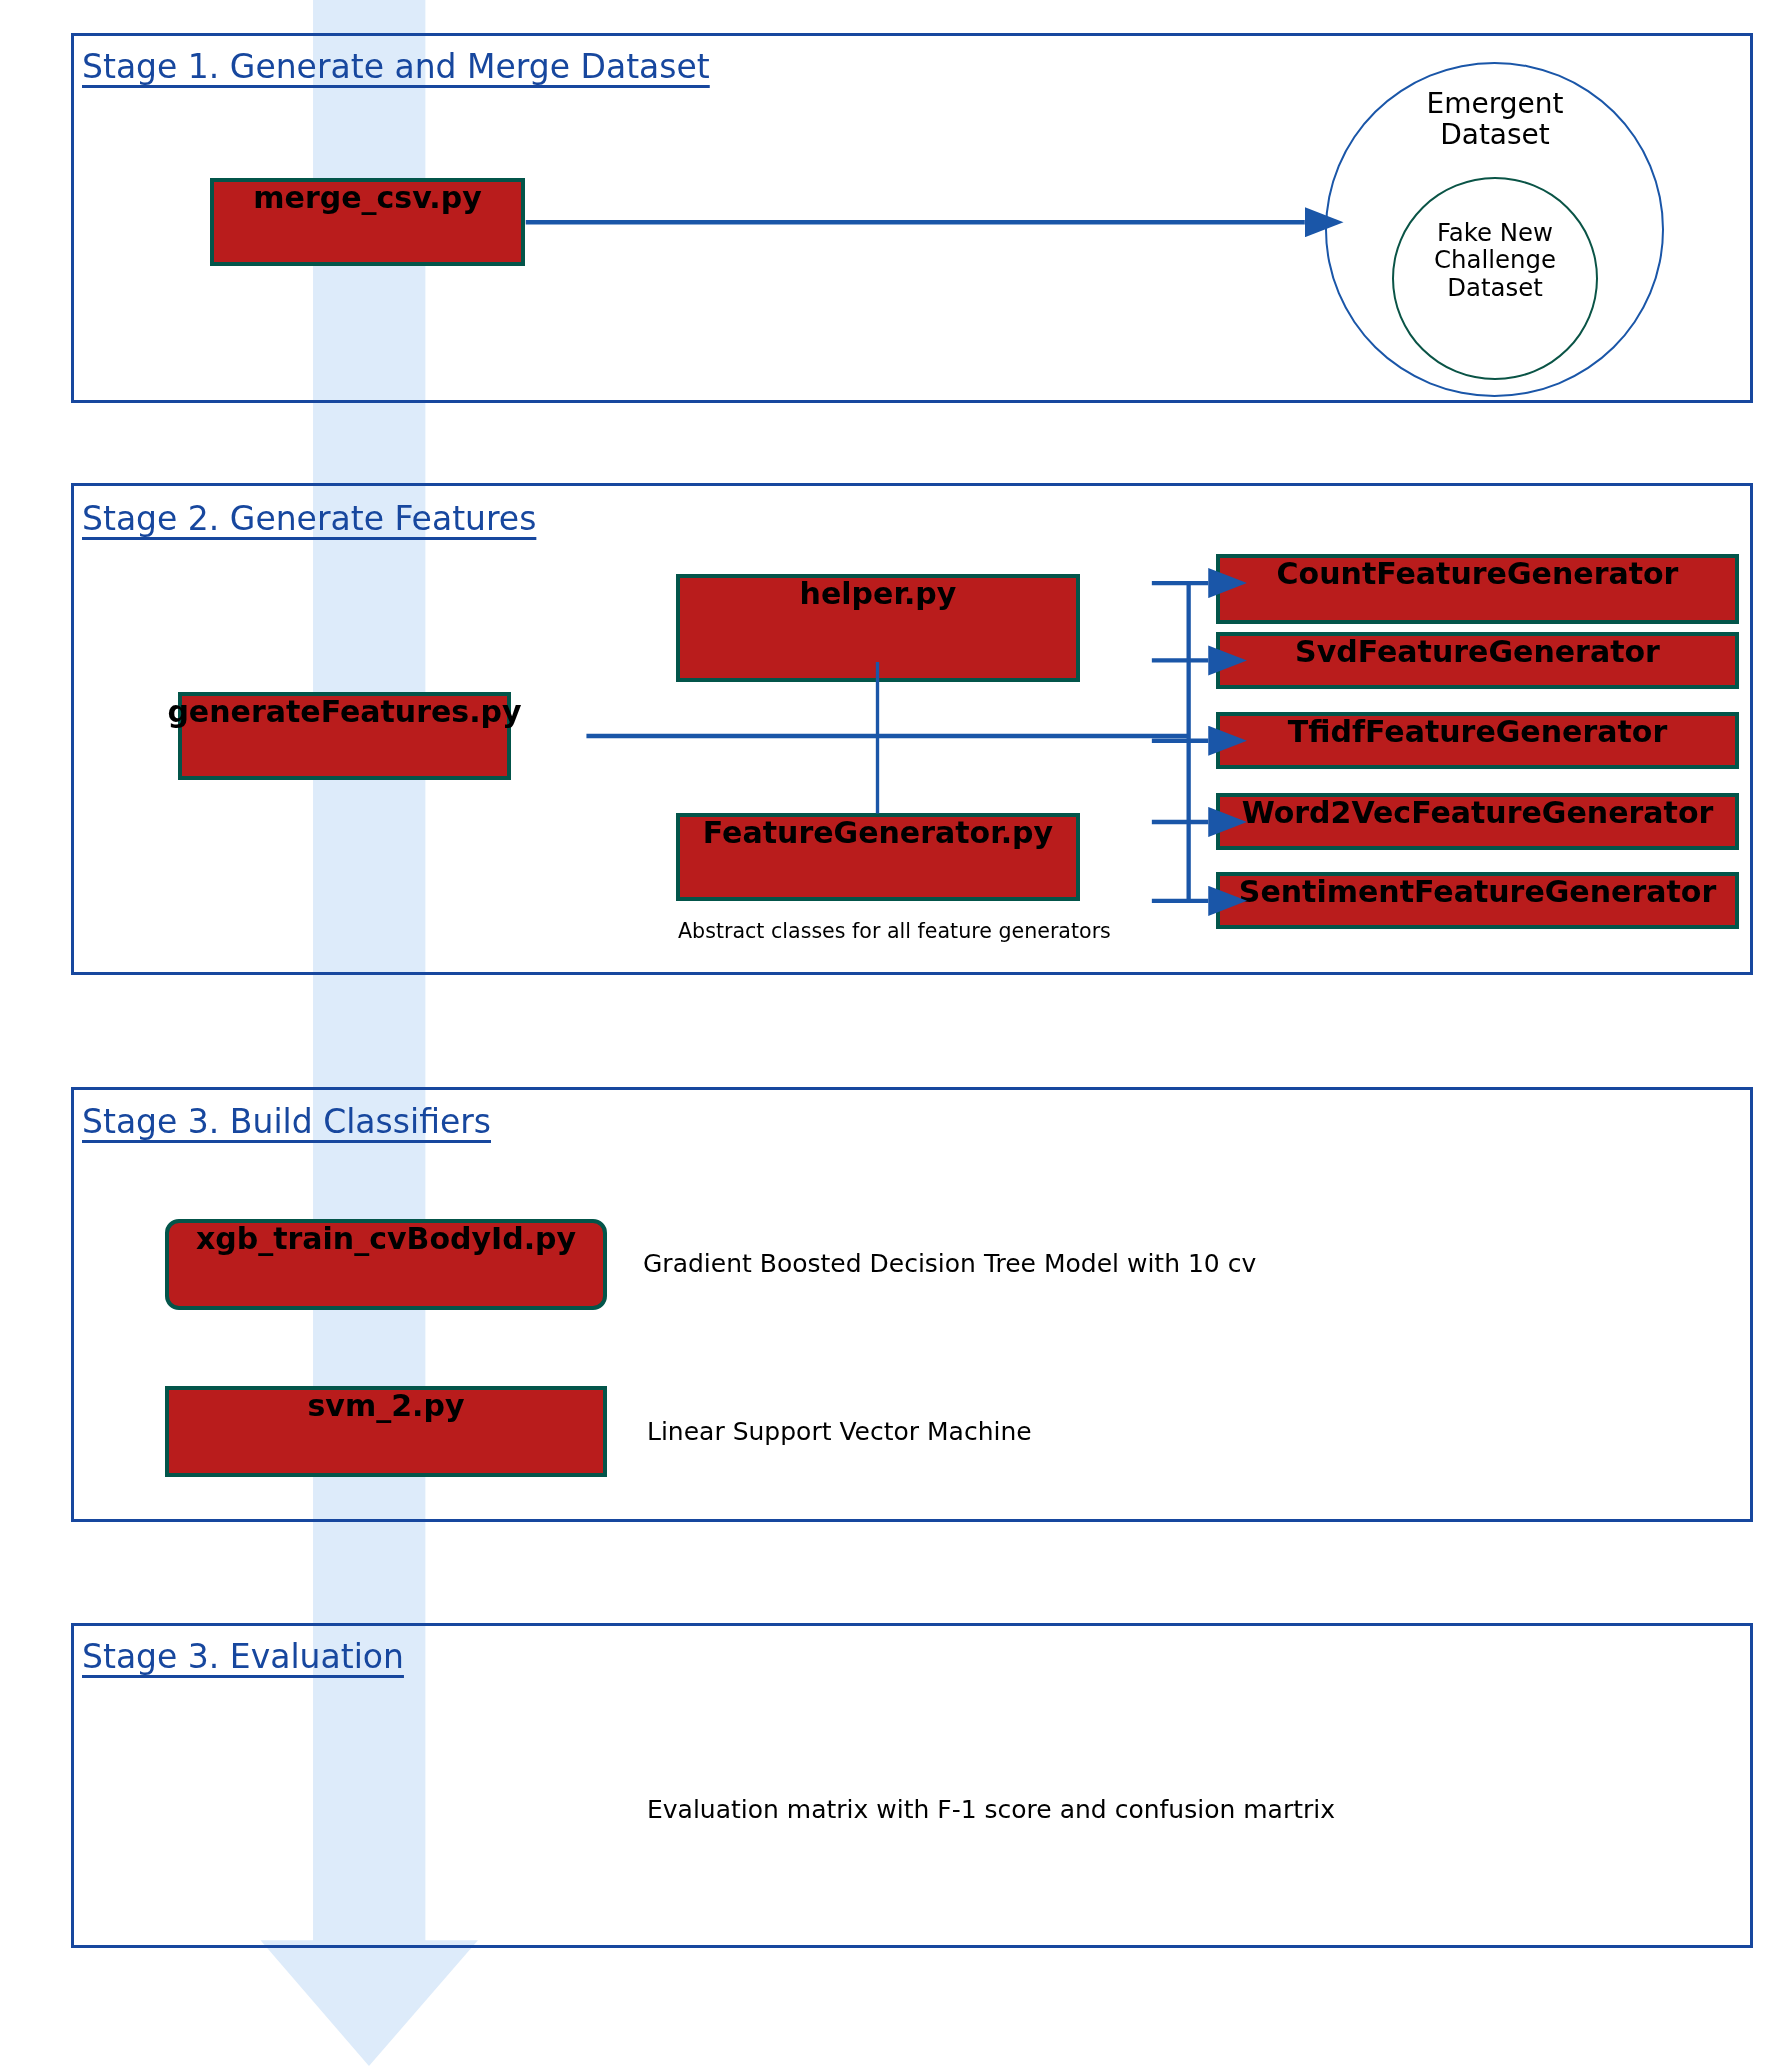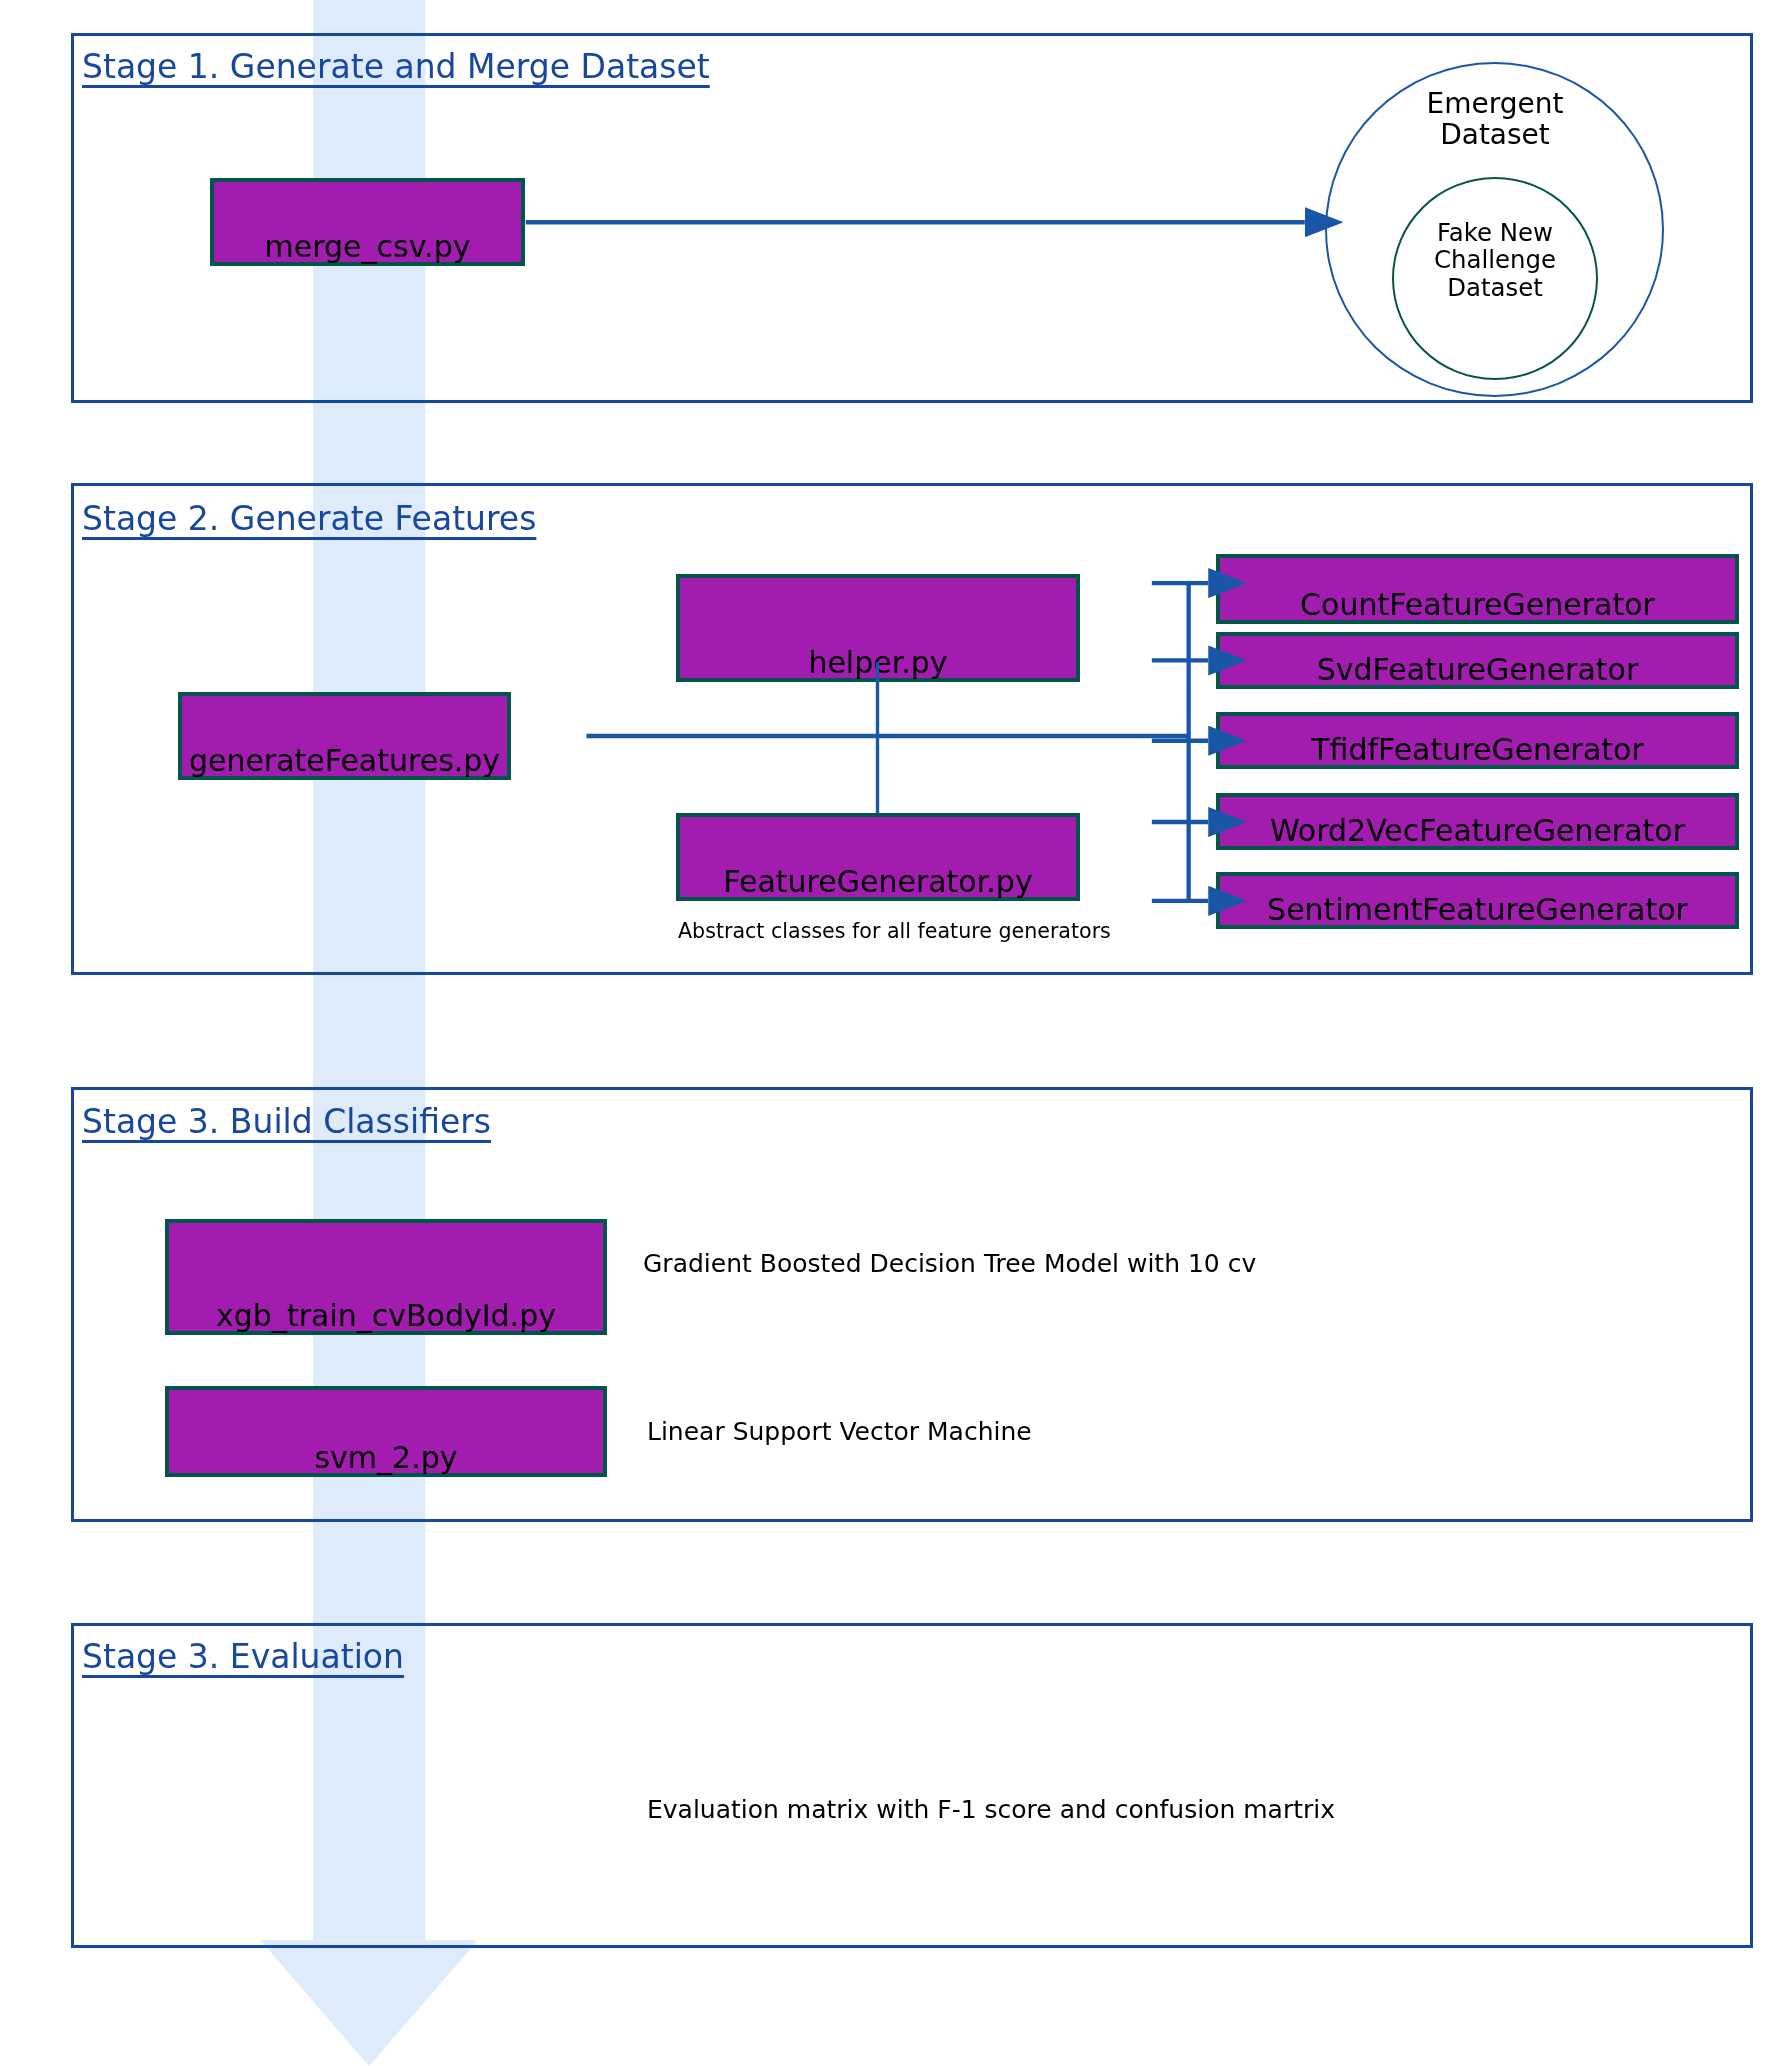--- a/index.html
+++ b/index.html
@@ -47,26 +47,27 @@
     text-decoration-thickness: 3.3px;
     white-space: nowrap;
     z-index: 4;
   }
 
   
   .gbox {
     position: absolute;
     box-sizing: border-box;
     border: 4.3px solid #03554A;
-    background: #a21caf;
+    background: #b91c1c;
     display: flex;
-    align-items: flex-end;
+    align-items: flex-start;
     justify-content: center;
     color: #000000;
     z-index: 3;
+    font-weight: bold;
   }
   .gbox span {
     display: block;
     white-space: nowrap;
     line-height: 1.05;
   }
 
   
   .caption {
     position: absolute;
@@ -160,21 +161,21 @@
   <div class="gbox" style="left:1216px; top:793px; width:523px; height:57px; font-size:30px;">
     <span>Word2VecFeatureGenerator</span>
   </div>
   <div class="gbox" style="left:1216px; top:872px; width:523px; height:57px; font-size:30px;">
     <span>SentimentFeatureGenerator</span>
   </div>
 
   <div class="stage-panel" style="left:71px; top:1087px; width:1682px; height:435px;"></div>
   <div class="stage-title" style="left:82px; top:1105px;">Stage 3. Build Classifiers</div>
 
-  <div class="gbox" style="left:165px; top:1219px; width:442px; height:116px; font-size:30px;">
+  <div class="gbox" style="left:165px; top:1219px; width:442px; height:91px; font-size:30px;border-radius:14px;">
     <span>xgb_train_cvBodyId.py</span>
   </div>
   <div class="caption" style="left:643px; top:1250px; font-size:25px;">Gradient Boosted Decision Tree Model with 10 cv</div>
 
   <div class="gbox" style="left:165px; top:1386px; width:442px; height:91px; font-size:30px;">
     <span>svm_2.py</span>
   </div>
   <div class="caption" style="left:647px; top:1418px; font-size:25px;">Linear Support Vector Machine</div>
 
   <div class="stage-panel" style="left:71px; top:1623px; width:1682px; height:325px;"></div>

